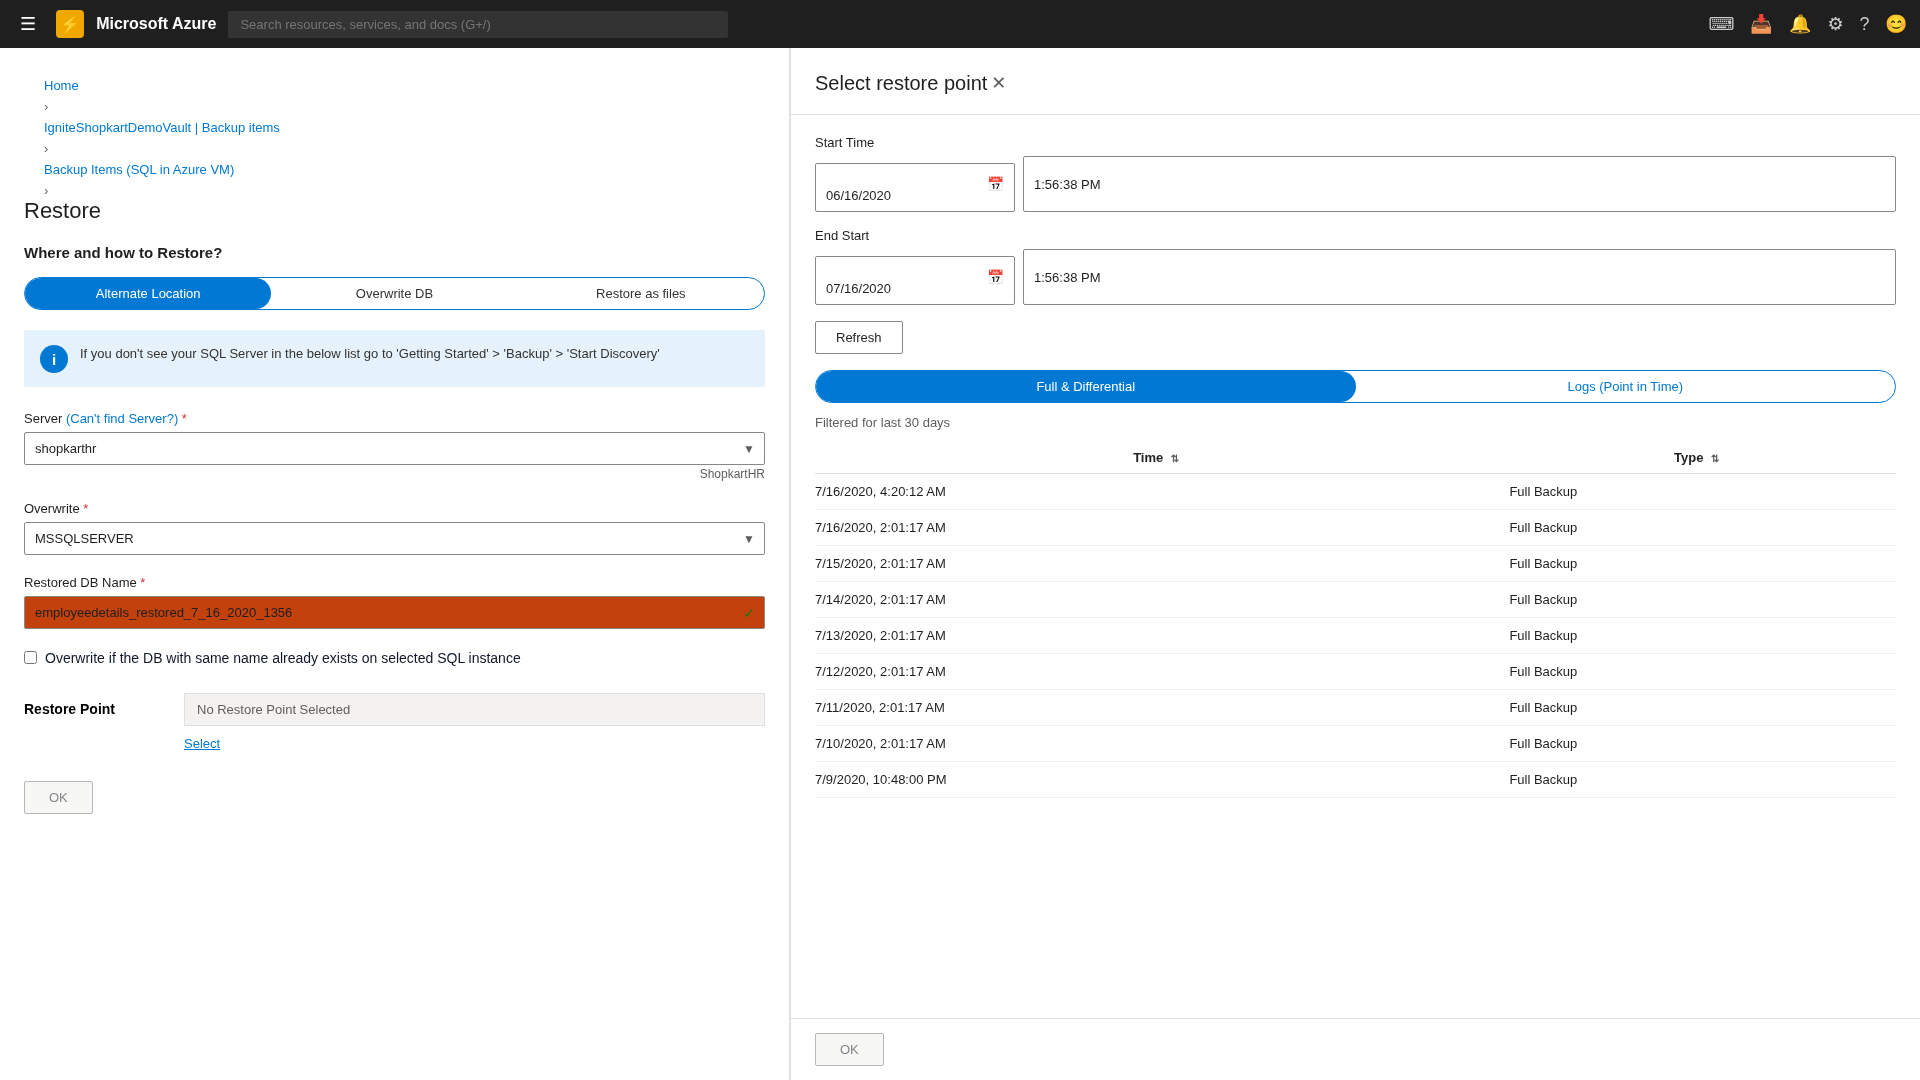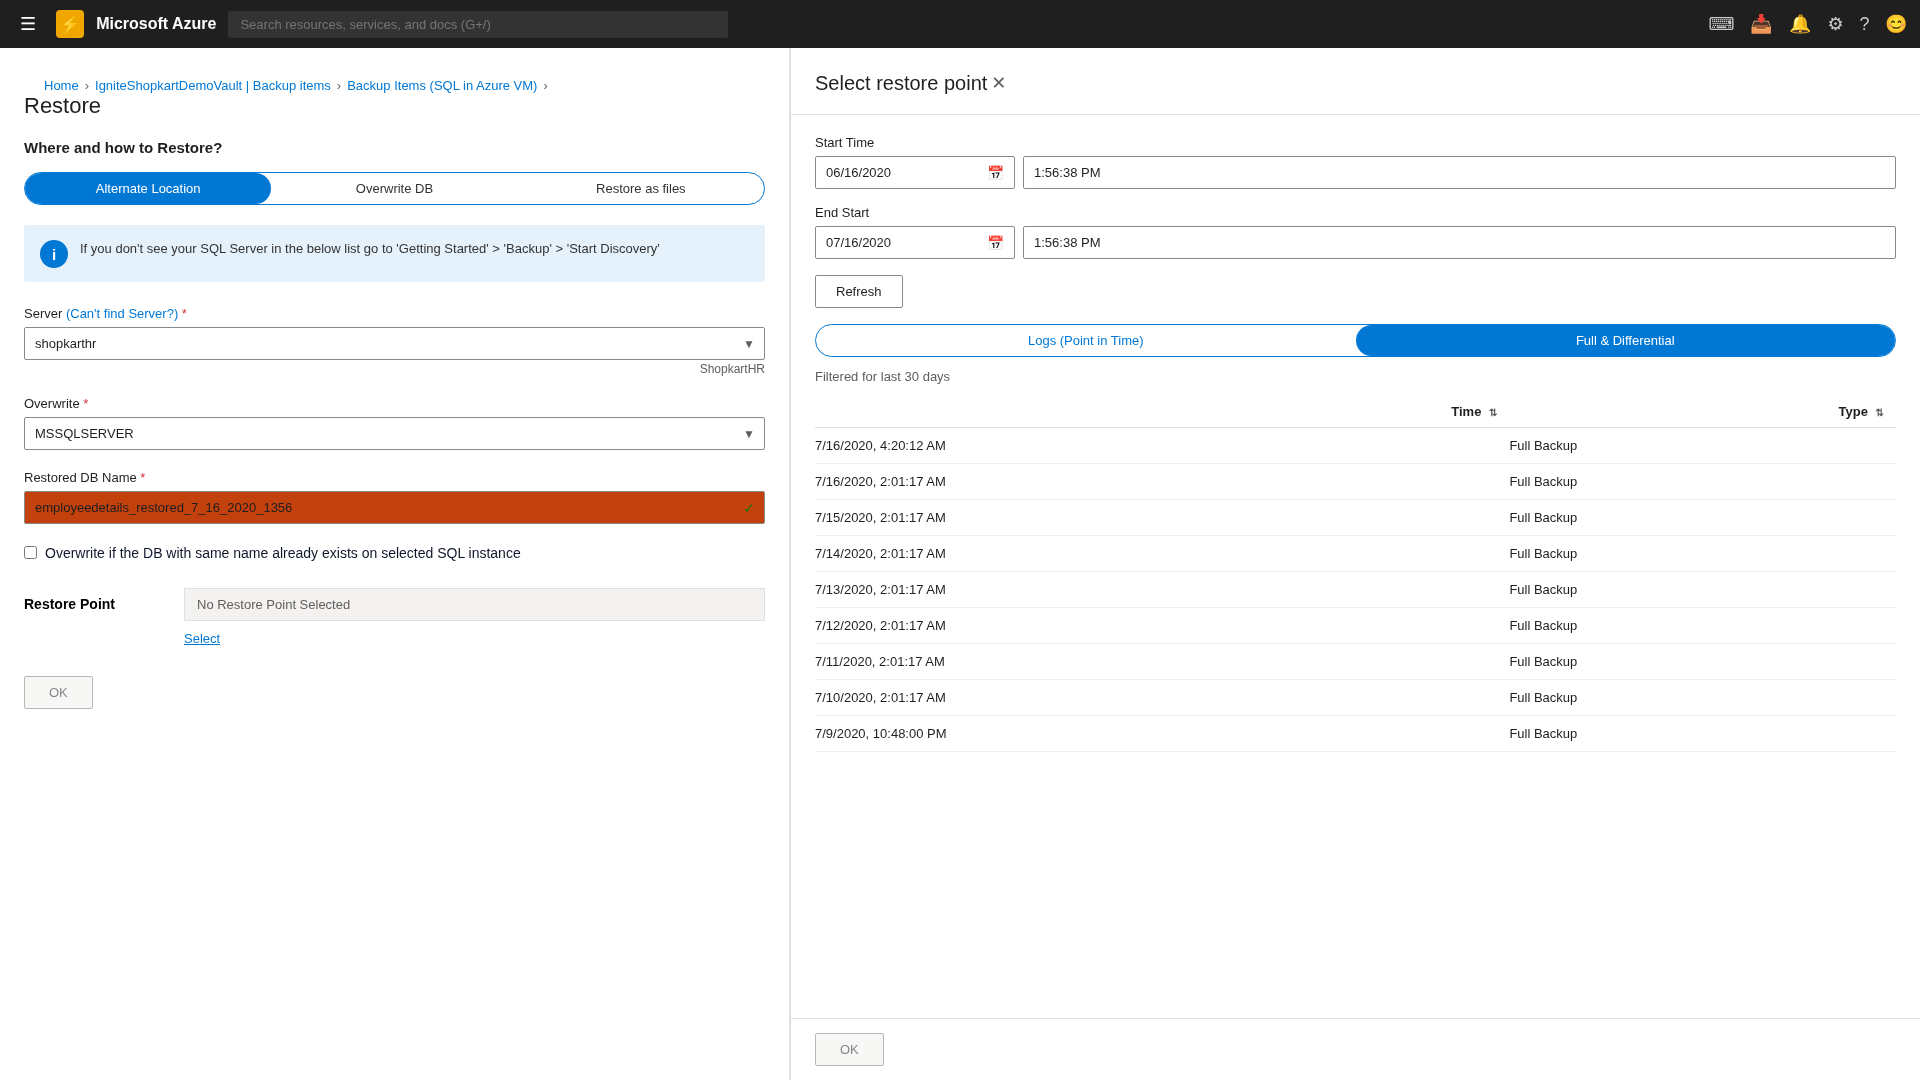--- a/index.html
+++ b/index.html
@@ -20,21 +20,21 @@
     .top-nav .search-bar {
       flex: 1; max-width: 500px; background: #333; border: none; border-radius: 2px;
       color: #ccc; padding: 6px 12px; font-size: 13px; outline: none;
     }
     .top-nav .nav-icons { display: flex; gap: 16px; margin-left: auto; align-items: center; }
     .top-nav .nav-icon { font-size: 18px; color: #ccc; cursor: pointer; }
 
     
     .breadcrumb {
       display: flex; align-items: flex-start; gap: 6px;
-      padding: 10px 20px 0; font-size: 13px; color: #0078d4;
+      padding: 10px 20px 0; font-size: 13px; color: #0078d4; flex-direction: column;
     }
     .breadcrumb span { color: #333; }
     .breadcrumb a { color: #0078d4; text-decoration: none; }
     .breadcrumb .sep { color: #666; }
 
     
     .main-layout {
       display: flex; height: calc(1080px - 48px); overflow: hidden;
     }
 
@@ -140,23 +140,23 @@
     .close-btn { font-size: 18px; cursor: pointer; color: #605e5c; border: none; background: none; padding: 4px; }
 
     .panel-body { padding: 20px 24px; overflow-y: auto; flex: 1; }
 
     
     .datetime-group { margin-bottom: 16px; }
     .datetime-label { font-size: 13px; color: #1f1f1f; margin-bottom: 6px; }
     .datetime-row { display: flex; gap: 8px; }
     .date-input-wrapper { position: relative; flex: 0 0 200px; }
     .date-input {
-      width: 100%; padding: 8px 36px 8px 10px; font-size: 13px;
+      width: 100%; padding: 24px 36px 8px 10px; font-size: 13px;
       border: 1px solid #8a8886; border-radius: 2px; background: #fff;
-      outline: none; color: #1f1f1f;
+      outline: none; color: #1f1f1f; margin-top: 7px;
     }
     .calendar-icon {
       position: absolute; right: 10px; top: 50%; transform: translateY(-50%);
       color: #605e5c; font-size: 14px; pointer-events: none;
     }
     .time-input {
       flex: 1; padding: 8px 10px; font-size: 13px;
       border: 1px solid #8a8886; border-radius: 2px; background: #fff;
       outline: none; color: #1f1f1f;
     }
@@ -176,21 +176,21 @@
       flex: 1; padding: 8px 16px; font-size: 13px; cursor: pointer;
       border: none; background: transparent; color: #0078d4; text-align: center;
     }
     .tab-btn.active { background: #0078d4; color: #fff; border-radius: 20px; }
 
     .filter-text { font-size: 13px; color: #605e5c; margin-bottom: 12px; }
 
     
     .restore-table { width: 100%; border-collapse: collapse; }
     .restore-table th {
-      text-align: right; font-size: 13px; font-weight: 600; color: #1f1f1f;
+      text-align: center; font-size: 13px; font-weight: 600; color: #1f1f1f;
       padding: 8px 12px 8px 0; border-bottom: 1px solid #e0e0e0;
     }
     .sort-icon { color: #605e5c; font-size: 10px; margin-left: 4px; }
     .restore-table td {
       padding: 10px 12px 10px 0; font-size: 13px; color: #1f1f1f;
       border-bottom: 1px solid #f0f0f0;
     }
 
     .panel-footer {
       padding: 14px 24px; border-top: 1px solid #e0e0e0;
@@ -339,22 +339,22 @@
             <span class="calendar-icon">📅</span>
           </div>
           <input class="time-input" type="text" value="1:56:38 PM" style="">
         </div>
       </div>
 
       <button class="refresh-btn">Refresh</button>
 
       
       <div class="tab-toggle">
+        <button class="tab-btn active">Full &amp; Differential</button>
         <button class="tab-btn">Logs (Point in Time)</button>
-        <button class="tab-btn active">Full &amp; Differential</button>
       </div>
 
       <div class="filter-text">Filtered for last 30 days</div>
 
       
       <table class="restore-table">
         <thead>
           <tr>
             <th>
               <span>Time</span>

